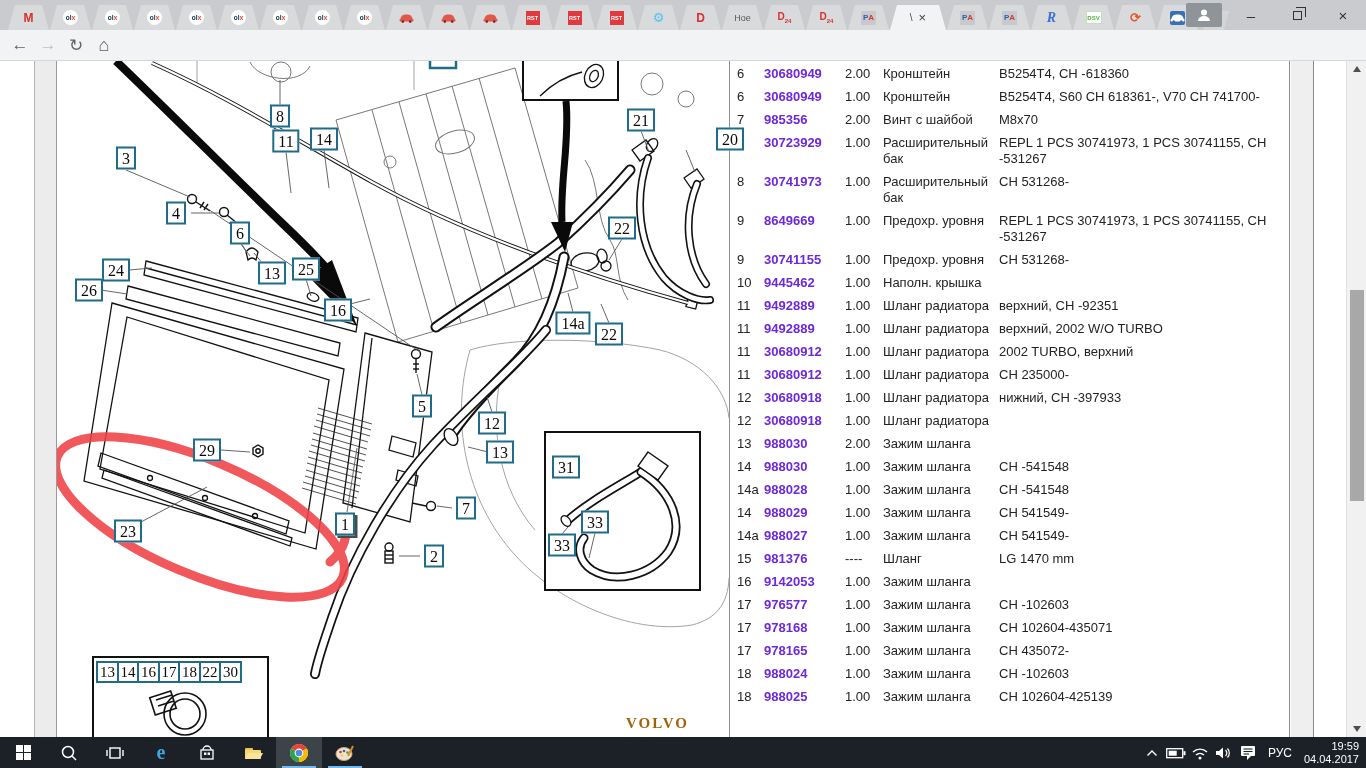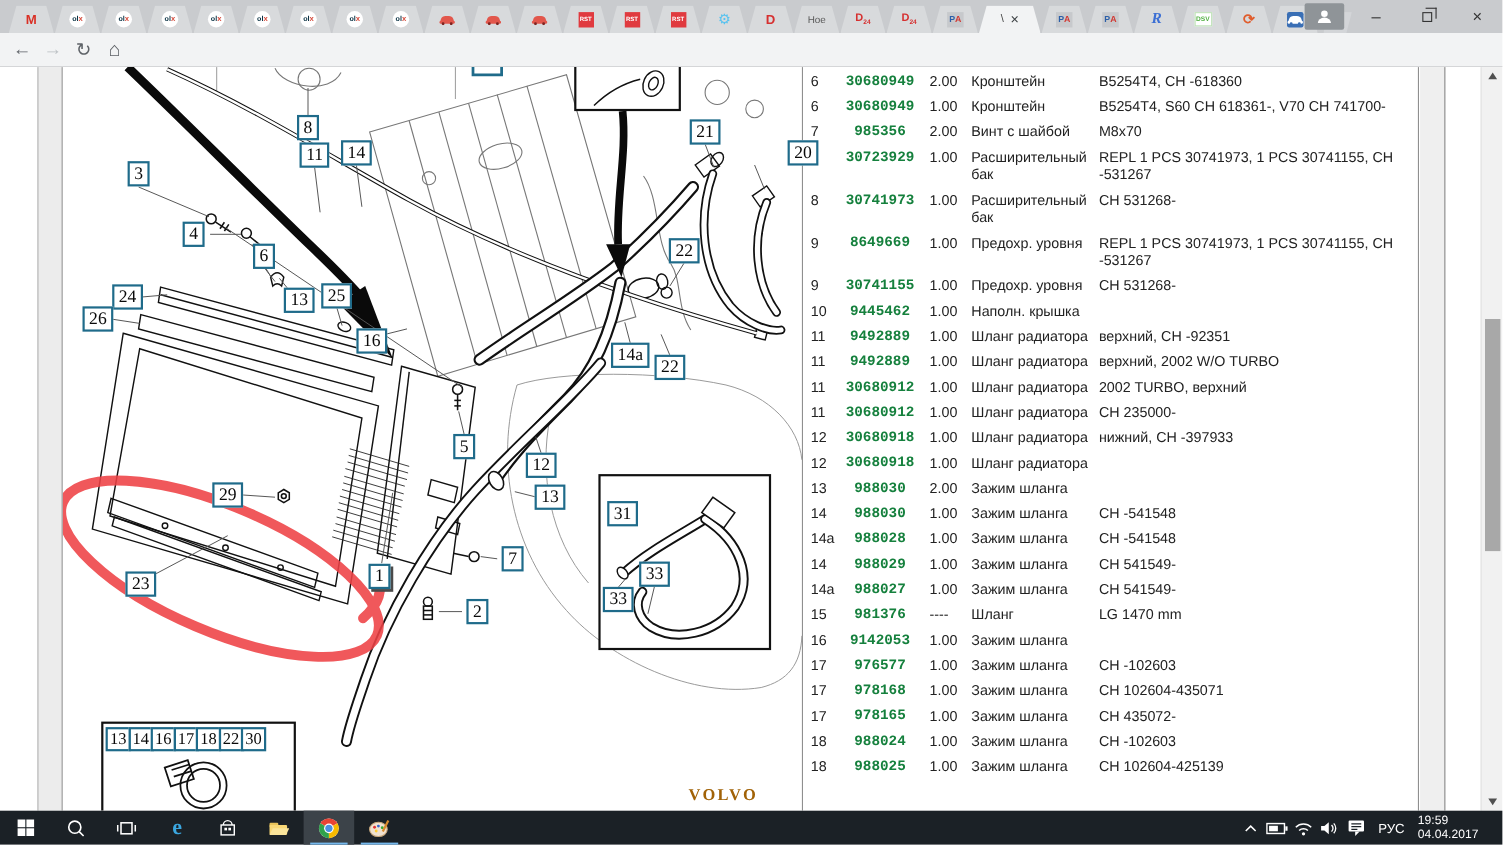--- a/index.html
+++ b/index.html
@@ -79,21 +79,21 @@
   .legend-box { background:#fff; border:2.5px solid #1f6b8a; color:#0a0a0a; font-family:"Liberation Serif",serif;
     font-size:15px; line-height:18px; padding:0 2px; margin-right:-2.5px; cursor:pointer; }
   .brand { position:absolute; left:626px; top:654px; z-index:1; font-family:"Liberation Serif",serif;
     font-weight:bold; font-size:15px; letter-spacing:2px; color:#a16207; }
 
   
   .parts-panel { position:absolute; left:729px; top:0; width:561px; height:676px; background:#fff;
     border-left:1px solid #8f8f8f; border-right:1px solid #8f8f8f; padding-top:1px; overflow:hidden; }
   .prow { display:flex; align-items:flex-start; padding:4px 0 3px 0; cursor:pointer; }
   .prow .c-ref  { width:34px; padding-left:7px; font-size:13px; color:#222; flex:0 0 auto; }
-  .prow .c-part { width:72px; text-align:center; font-size:13px; font-weight:bold; color:#15803d; flex:0 0 auto;font-family:Liberation Mono, monospace; }
+  .prow .c-part { width:72px; text-align:left; font-size:13px; font-weight:bold; color:#6d28d9; flex:0 0 auto; }
   .prow .c-qty  { width:47px; padding-left:9px; font-size:13px; color:#222; flex:0 0 auto; }
   .prow .c-name { width:116px; font-size:13px; color:#222; line-height:16px; flex:0 0 auto; }
   .prow .c-note { flex:1; font-size:13px; color:#222; line-height:16px; padding-right:4px; }
   .inner-sbar { position:absolute; left:1291px; top:0; width:23px; height:676px; background:#efefef;
     border-right:1px solid #8a8a8a; }
   .browser-sbar { position:absolute; left:1346px; top:0; width:20px; height:676px; background:#f1f1f1;
     border-left:1px solid #e2e2e2; }
   .sb-arrow { position:absolute; left:0; width:20px; height:16px; display:flex; align-items:center;
     justify-content:center; cursor:pointer; }
   .sb-arrow .tri-up { width:0; height:0; border-left:4px solid transparent; border-right:4px solid transparent;
@@ -104,21 +104,21 @@
 
   
   .taskbar { position:absolute; left:0; top:737px; width:1366px; height:31px; background:#1b2126;
     display:flex; align-items:stretch; z-index:5; }
   .tb-ic { width:46px; display:flex; align-items:center; justify-content:center; cursor:pointer; position:relative; }
   .tb-ic.app-active { background:#3c4349; }
   .tb-ic.app-open::after { content:""; position:absolute; left:6px; right:6px; bottom:0; height:2px; background:#76b9ed; }
   .tray { position:absolute; right:0; top:0; height:31px; display:flex; align-items:center; }
   .tray-ic { width:24px; height:31px; display:flex; align-items:center; justify-content:center; cursor:pointer; }
   .tray-lang { color:#fff; font-size:12px; padding:0 8px; cursor:pointer; }
-  .tray-clock { color:#fff; font-size:11px; line-height:13px; padding:0 22px 0 4px; cursor:pointer; }
+  .tray-clock { color:#fff; font-size:11px; line-height:13px; text-align:right; padding:0 7px 0 4px; cursor:pointer; }
 </style>
 </head>
 <body>
 
 <div id="stage">
 
   <div class="titlebar">
     <div class="tabstrip">
         <div class="tab">
           <span class="fav-gmail">M</span>

